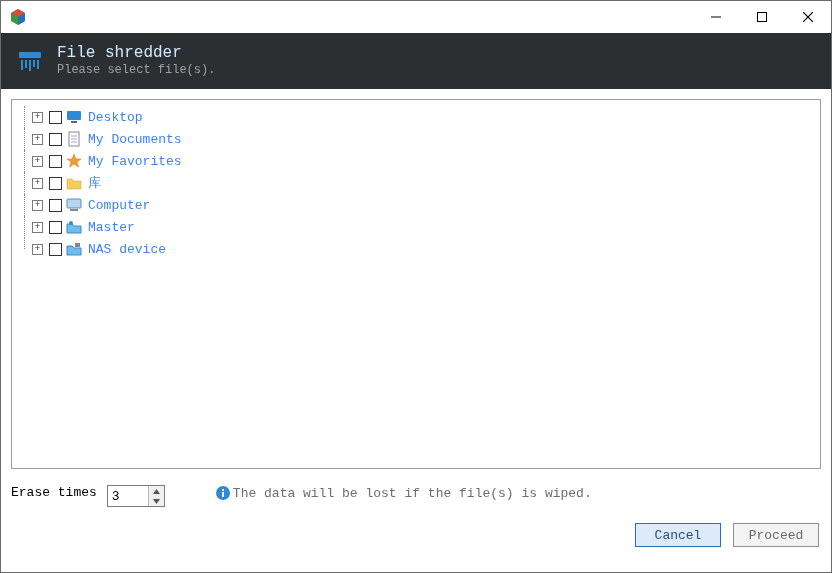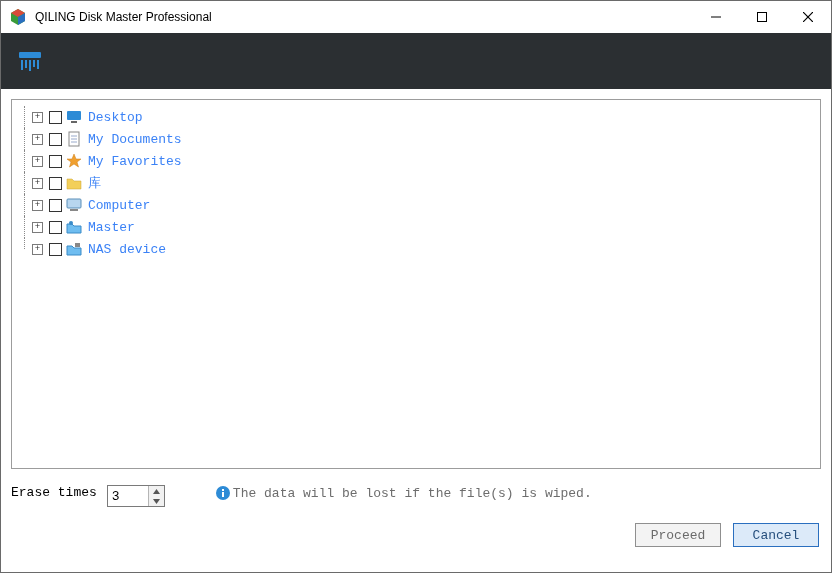--- a/index.html
+++ b/index.html
@@ -121,21 +121,20 @@
 <body>
 
 <div class="titlebar">
   <span class="app-icon">
     <svg viewBox="0 0 18 18">
       <polygon points="9,1 16,5 16,13 9,17 2,13 2,5" fill="#3a9b3a"></polygon>
       <polygon points="9,1 16,5 9,9 2,5" fill="#d94b3a"></polygon>
       <polygon points="9,9 16,5 16,13 9,17" fill="#2a6fbf"></polygon>
     </svg>
   </span>
-  <span class="title">QILING Disk Master Professional</span>
   <div class="win-controls">
     <div class="win-btn">
       <svg viewBox="0 0 10 10">
           <line x1="0" y1="5" x2="10" y2="5" stroke="#000" stroke-width="1"></line>
         </svg>
     </div>
     <div class="win-btn">
       <svg viewBox="0 0 10 10">
           <rect x="0.5" y="0.5" width="9" height="9" fill="none" stroke="#000" stroke-width="1"></rect>
         </svg>
@@ -153,20 +152,24 @@
   <span class="shred-icon">
     <svg viewBox="0 0 26 26">
       <rect x="2" y="4" width="22" height="6" rx="1" fill="#2d8bd6"></rect>
       <rect x="4" y="12" width="2" height="10" fill="#2d8bd6"></rect>
       <rect x="8" y="12" width="2" height="8" fill="#2d8bd6"></rect>
       <rect x="12" y="12" width="2" height="11" fill="#2d8bd6"></rect>
       <rect x="16" y="12" width="2" height="7" fill="#2d8bd6"></rect>
       <rect x="20" y="12" width="2" height="9" fill="#2d8bd6"></rect>
     </svg>
   </span>
+  <div class="hdr-text">
+    <div class="header-title">File shredder</div>
+    <div class="header-sub">Please select file(s).</div>
+  </div>
 </div>
 
 <div class="tree-wrap">
   <div class="tree" id="tree">
       <div class="tree-row">
         <span class="connector"></span>
         <span class="expander">+</span>
         <span class="chk"></span>
         <span class="node-icon">
           <svg viewBox="0 0 16 16">
@@ -274,16 +277,16 @@
         <svg viewBox="0 0 16 16">
             <circle cx="8" cy="8" r="7" fill="#2d8bd6"></circle>
             <rect x="7" y="7" width="2" height="5" fill="#fff"></rect>
             <rect x="7" y="4" width="2" height="2" fill="#fff"></rect>
           </svg>
       </span>
       <span>The data will be lost if the file(s) is wiped.</span>
     </div>
   </div>
   <div class="button-row">
+    <div class="btn primary">Cancel</div>
     <div class="btn">Proceed</div>
-    <div class="btn primary">Cancel</div>
   </div>
 </div>
 
 </body></html>

